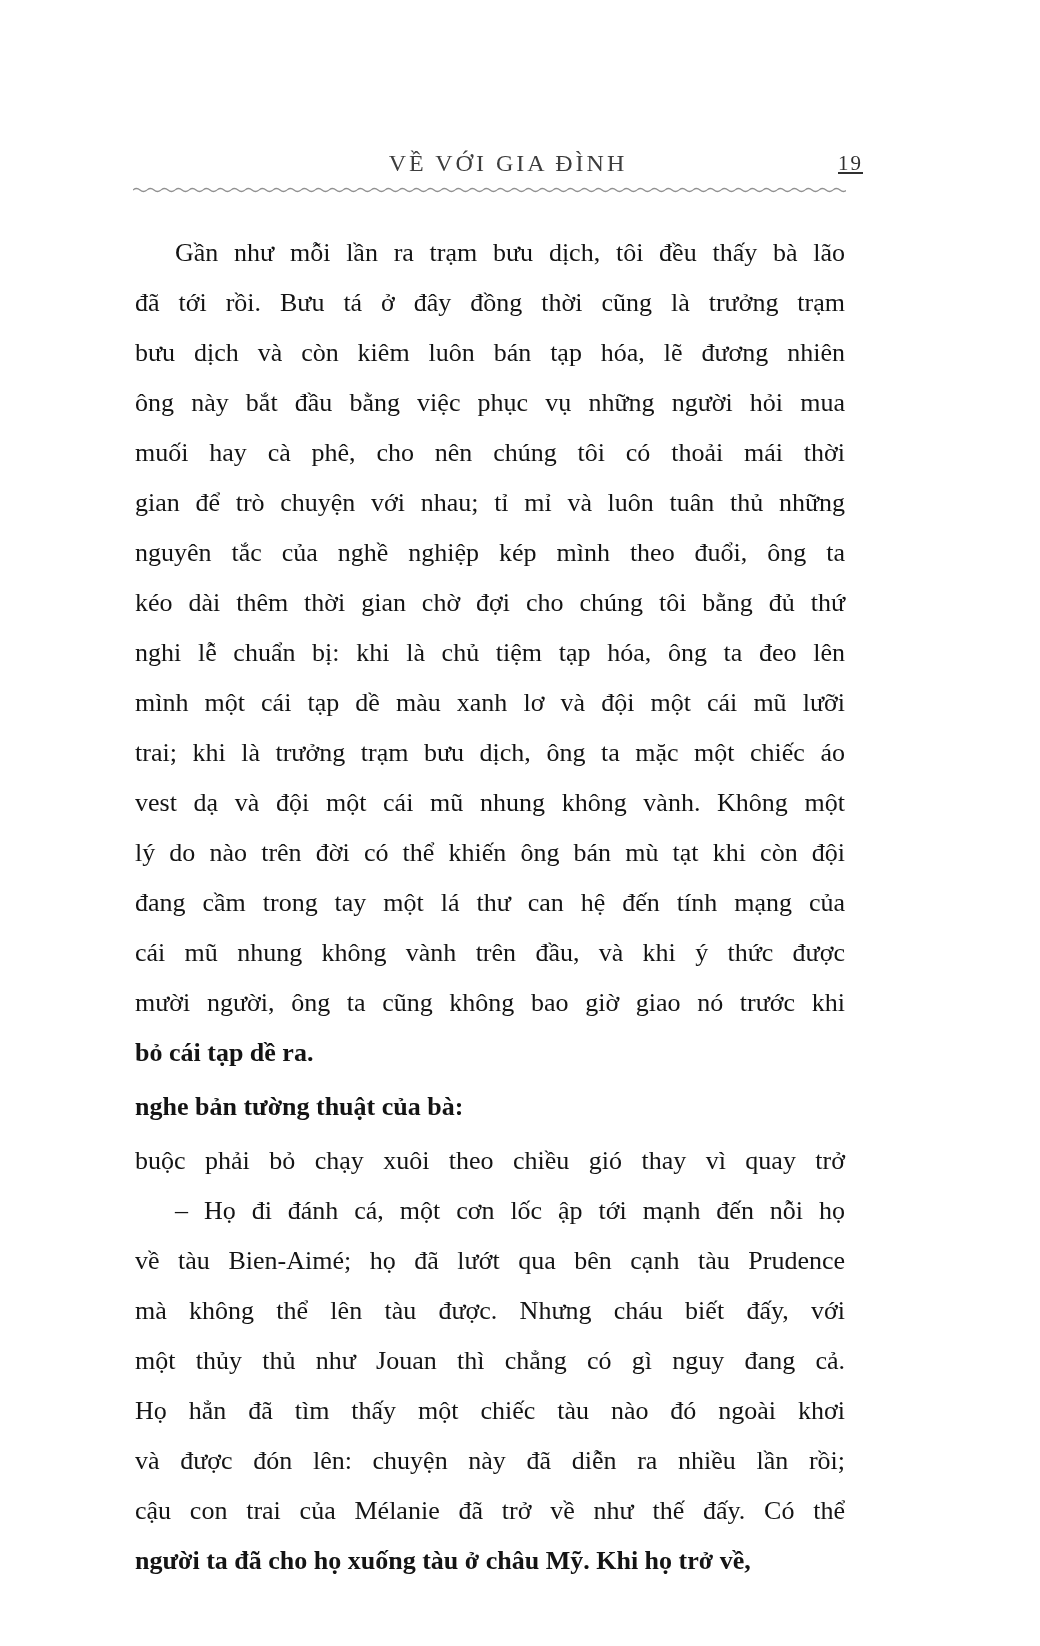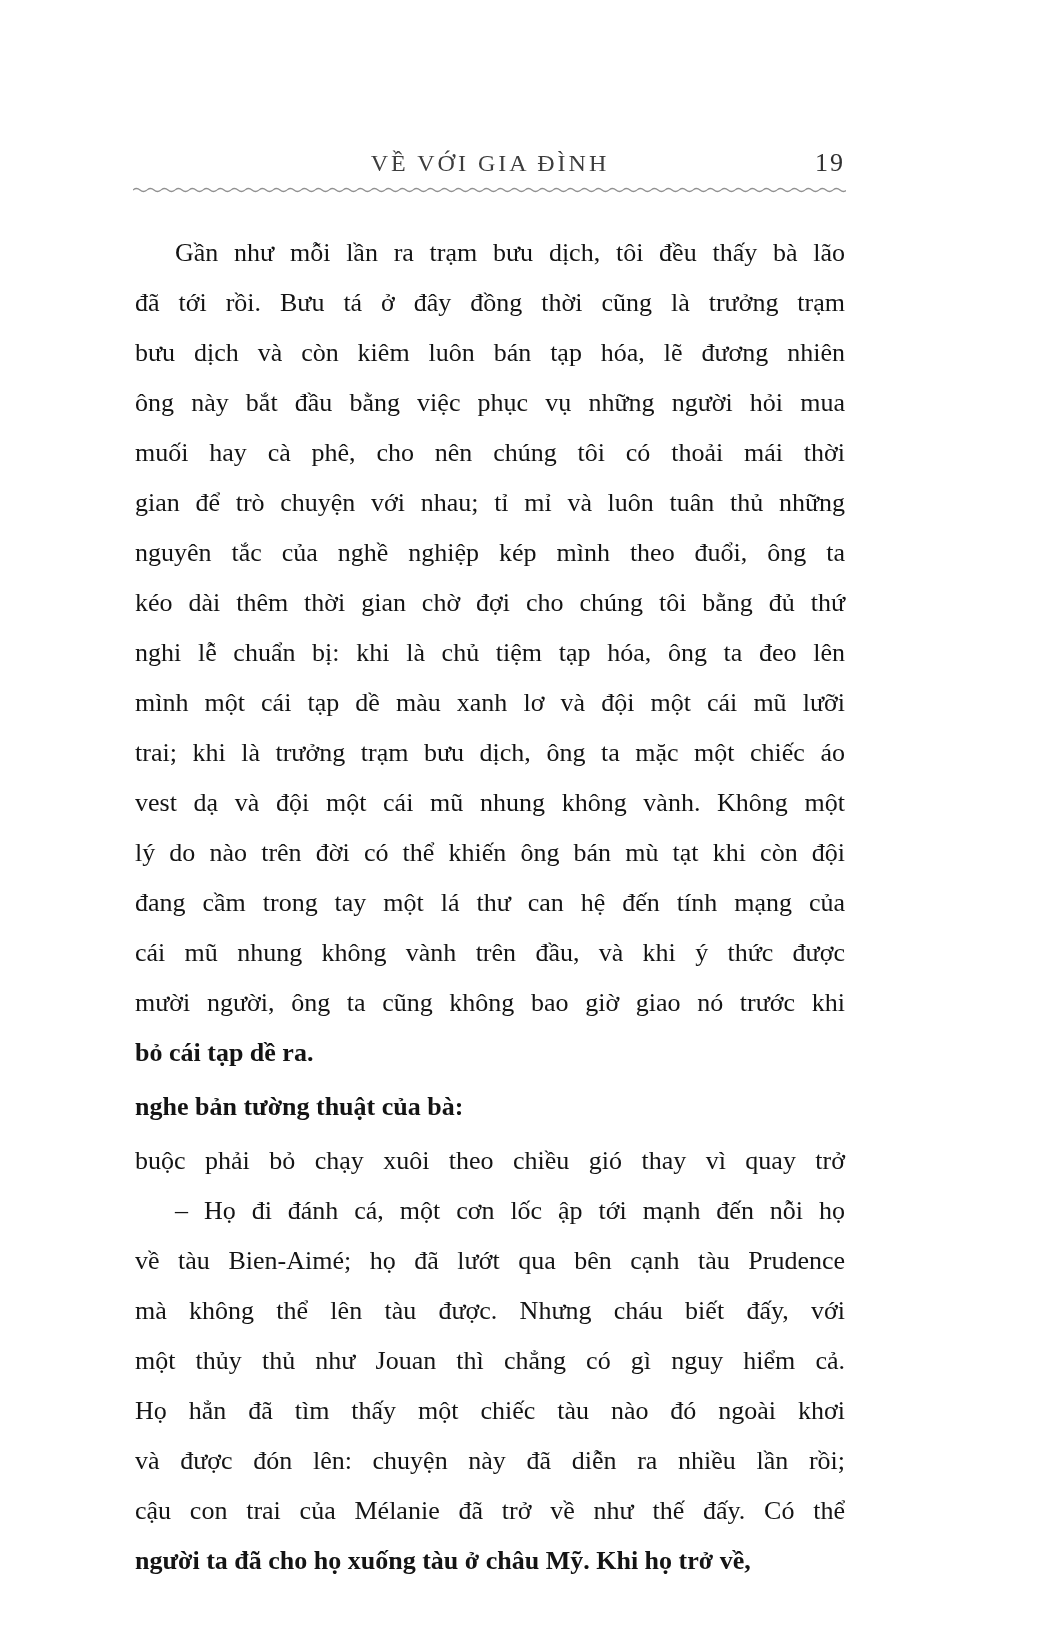--- a/index.html
+++ b/index.html
@@ -11,40 +11,41 @@
     position: relative;
     width: 1040px;
     height: 1646px;
     background: #ffffff;
     overflow: hidden;
     font-family: "Liberation Serif", "DejaVu Serif", serif;
     color: var(--text-color, #141414);
   }
   .running-header {
     position: absolute;
-    left: 135px;
+    left: 153px;
     top: 146px;
     width: 710px;
     height: 36px;
   }
   .header-title {
     text-align: center;
     font-size: 24px;
     line-height: 34px;
     letter-spacing: 3px;
     color: var(--title-color, #3d3d3d);
   }
   .page-number {
     position: absolute;
     right: 0;
     top: 2px;
-    font-size: 26px;
+    font-size: 21px;
     line-height: 30px;
     letter-spacing: 2px;
     color: var(--pagenum-color, #303030);
+    text-decoration: underline;
   }
   .divider {
     position: absolute;
     left: 133px;
     top: 185px;
     display: block;
   }
   .body-text {
     position: absolute;
     left: 135px;
@@ -109,21 +110,21 @@
         <div class="line last">bỏ cái tạp dề ra.</div>
       </div>
       <div class="paragraph">
         <div class="line last">nghe bản tường thuật của bà:</div>
       </div>
       <div class="paragraph">
         <div class="line">buộc phải bỏ chạy xuôi theo chiều gió thay vì quay trở</div>
         <div class="line first">– Họ đi đánh cá, một cơn lốc ập tới mạnh đến nỗi họ</div>
         <div class="line">về tàu Bien-Aimé; họ đã lướt qua bên cạnh tàu Prudence</div>
         <div class="line">mà không thể lên tàu được. Nhưng cháu biết đấy, với</div>
-        <div class="line">một thủy thủ như Jouan thì chẳng có gì nguy hiểm cả.</div>
+        <div class="line">một thủy thủ như Jouan thì chẳng có gì nguy đang cả.</div>
         <div class="line">Họ hẳn đã tìm thấy một chiếc tàu nào đó ngoài khơi</div>
         <div class="line">và được đón lên: chuyện này đã diễn ra nhiều lần rồi;</div>
         <div class="line">cậu con trai của Mélanie đã trở về như thế đấy. Có thể</div>
         <div class="line last">người ta đã cho họ xuống tàu ở châu Mỹ. Khi họ trở về,</div>
       </div>
     </main>
 
 </div>
 
 </body></html>

